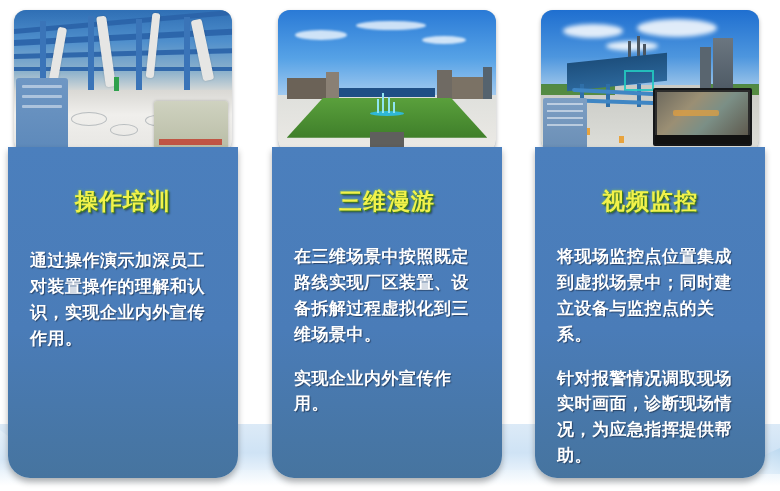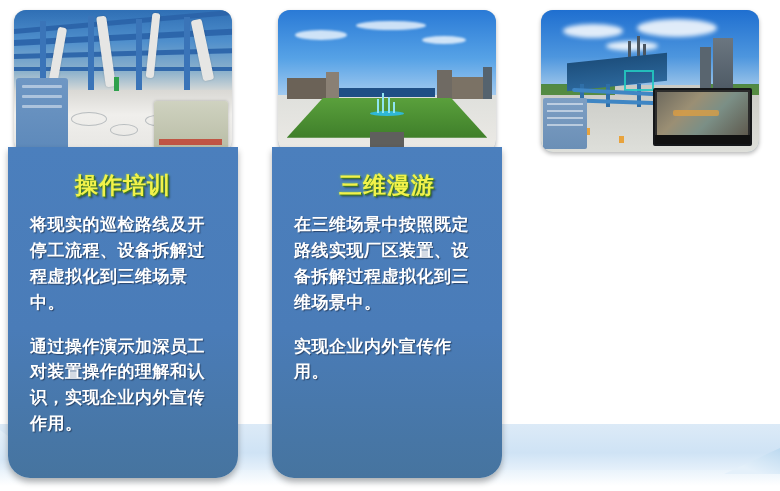--- a/index.html
+++ b/index.html
@@ -133,21 +133,21 @@
   .s3-cone.c2{left:20%;bottom:12%;}
 
   
   .panel{
     position:absolute;left:0;top:137px;width:230px;height:331px;
     background:linear-gradient(180deg,#4b7fbd 0%,#4a7cb8 55%,#46749f 100%);
     border-radius:0 0 22px 22px;
     box-shadow:0 4px 6px rgba(0,0,0,.3);
   }
   .title{
-    margin:0;padding:26px 0 0 0;text-align:center;
+    margin:16px;padding:26px 0 0 0;text-align:center;
     font-size:23px;font-weight:bold;line-height:1.1;
     color:#f2f24a;
     text-shadow:1px 1px 0 #3c7a1f, 2px 2px 2px rgba(0,0,0,.45), 0 0 3px rgba(140,220,60,.8);
     letter-spacing:1px;
   }
   .body{
     margin:0;padding:14px 16px 0 22px;
     font-size:17px;line-height:1.52;font-weight:bold;
     color:#ffffff;
     text-shadow:1px 1px 1px rgba(30,50,80,.75);
@@ -190,21 +190,20 @@
           </div>
         <div class="s1-mark m1"></div>
           <div class="s1-mark m2"></div>
         <div class="s1-mark m3"></div>
           <div class="s1-mark m4"></div>
         <div class="s1-mach"></div>
       </div>
     </div>
     <div class="panel">
       <h2 class="title">操作培训</h2>
-      <p class="body p1">将现实的巡检路线及开停工流程、设备拆解过程虚拟化到三维场景中。</p>
       <p class="body p2">通过操作演示加深员工对装置操作的理解和认识，实现企业内外宣传作用。</p>
     </div>
   </div>
 
   <div class="card card-2">
     <div class="thumb">
       <div class="scene">
         <div class="s2-sky"></div>
         <div class="s2-cloud k1"></div>
           <div class="s2-cloud k2"></div>
@@ -264,15 +263,20 @@
             <i></i>
           </div>
         <div class="s3-video">
           <div class="feed"></div>
           <div class="bar">
             
           </div>
         </div>
       </div>
     </div>
+    <div class="panel">
+      <h2 class="title">视频监控</h2>
+      <p class="body p1">将现场监控点位置集成到虚拟场景中；同时建立设备与监控点的关系。</p>
+      <p class="body p2">针对报警情况调取现场实时画面，诊断现场情况，为应急指挥提供帮助。</p>
+    </div>
   </div>
 
 </div>
 
 </body></html>

